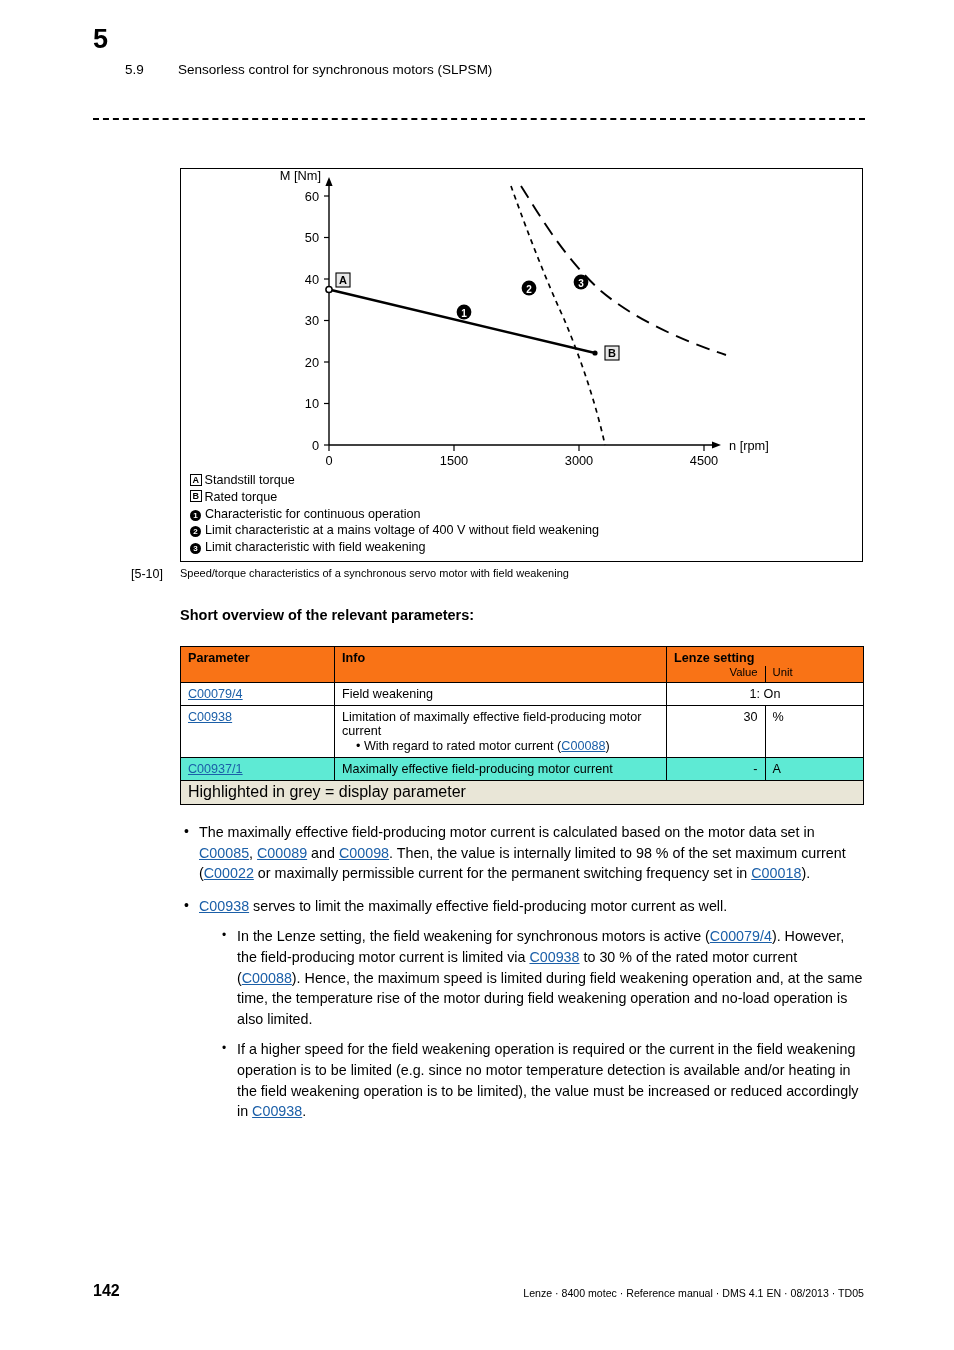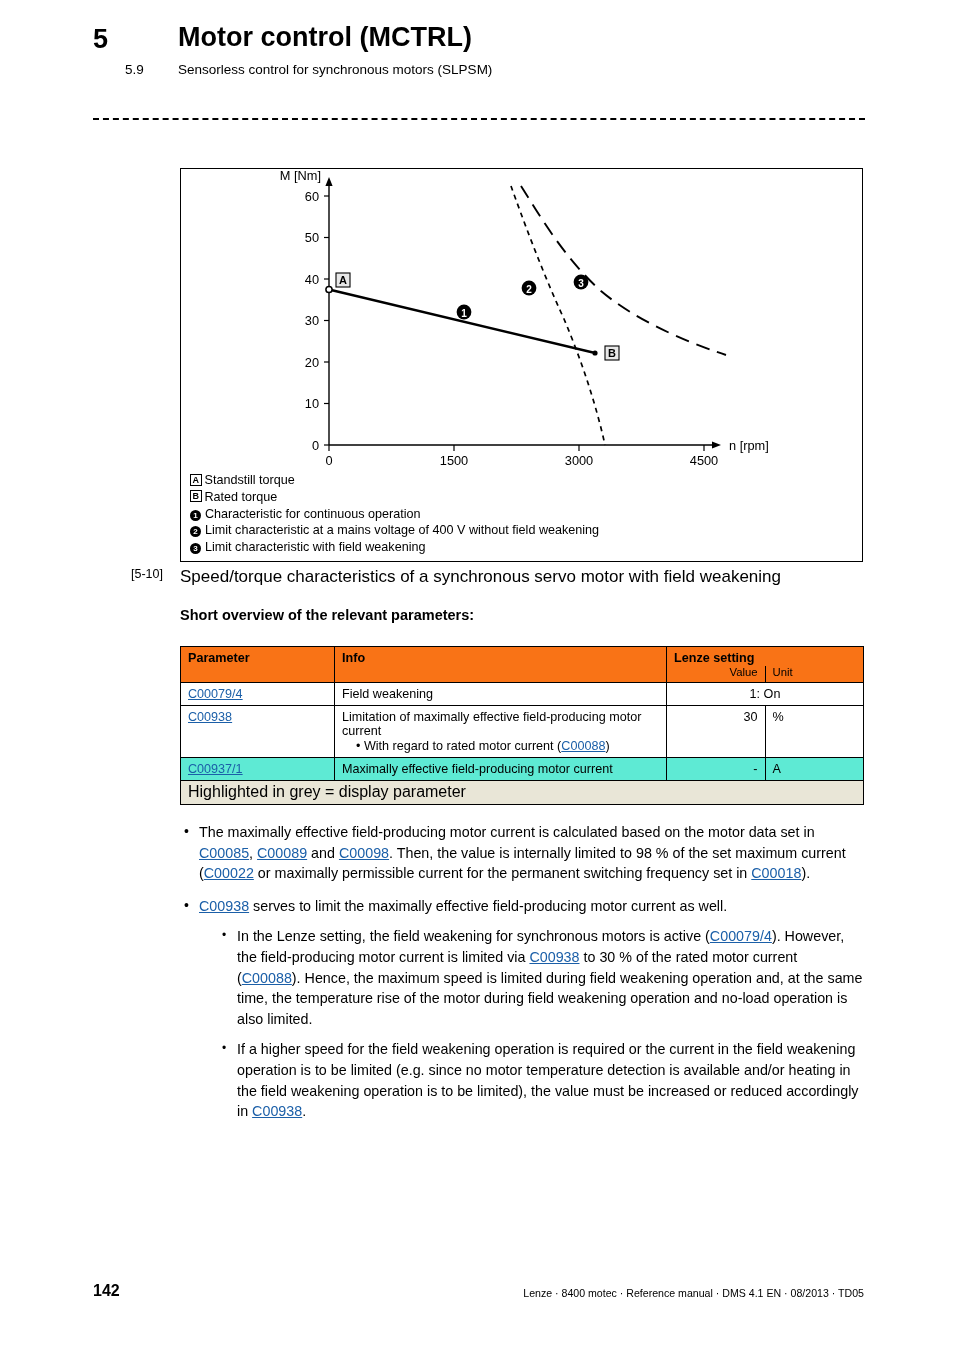--- a/index.html
+++ b/index.html
@@ -81,21 +81,21 @@
     font-weight: bold;
   }
 
   
   .figcap-num {
     position: absolute; left: 131px; top: 567px;
     font-size: 12.5px;
   }
   .figcap-txt {
     position: absolute; left: 180px; top: 567px;
-    font-size: 17px;
+    font-size: 11px;
   }
 
   
   .sec-head {
     position: absolute; left: 180px; top: 607px;
     font-size: 14.5px; font-weight: bold;
   }
 
   
   .tbl {
@@ -185,21 +185,20 @@
     font-size: 10.6px;
     text-align: right;
   }
 </style>
 </head>
 <body>
 
 <div class="page">
 
   <div class="hdr-num">5</div>
-  <div class="hdr-title">Motor control (MCTRL)</div>
   <div class="hdr-sub-num">5.9</div>
   <div class="hdr-sub-title">Sensorless control for synchronous motors (SLPSM)</div>
   <div class="hdr-rule"></div>
 
   <div class="figbox">
 
     <svg class="chart-svg" width="681" height="300" viewBox="0 0 681 300">
 
       <line x1="148" y1="15" x2="148" y2="276" stroke="#000" stroke-width="1.4"></line>
       <polygon points="148,8 144.4,17 151.6,17" fill="#000"></polygon>

